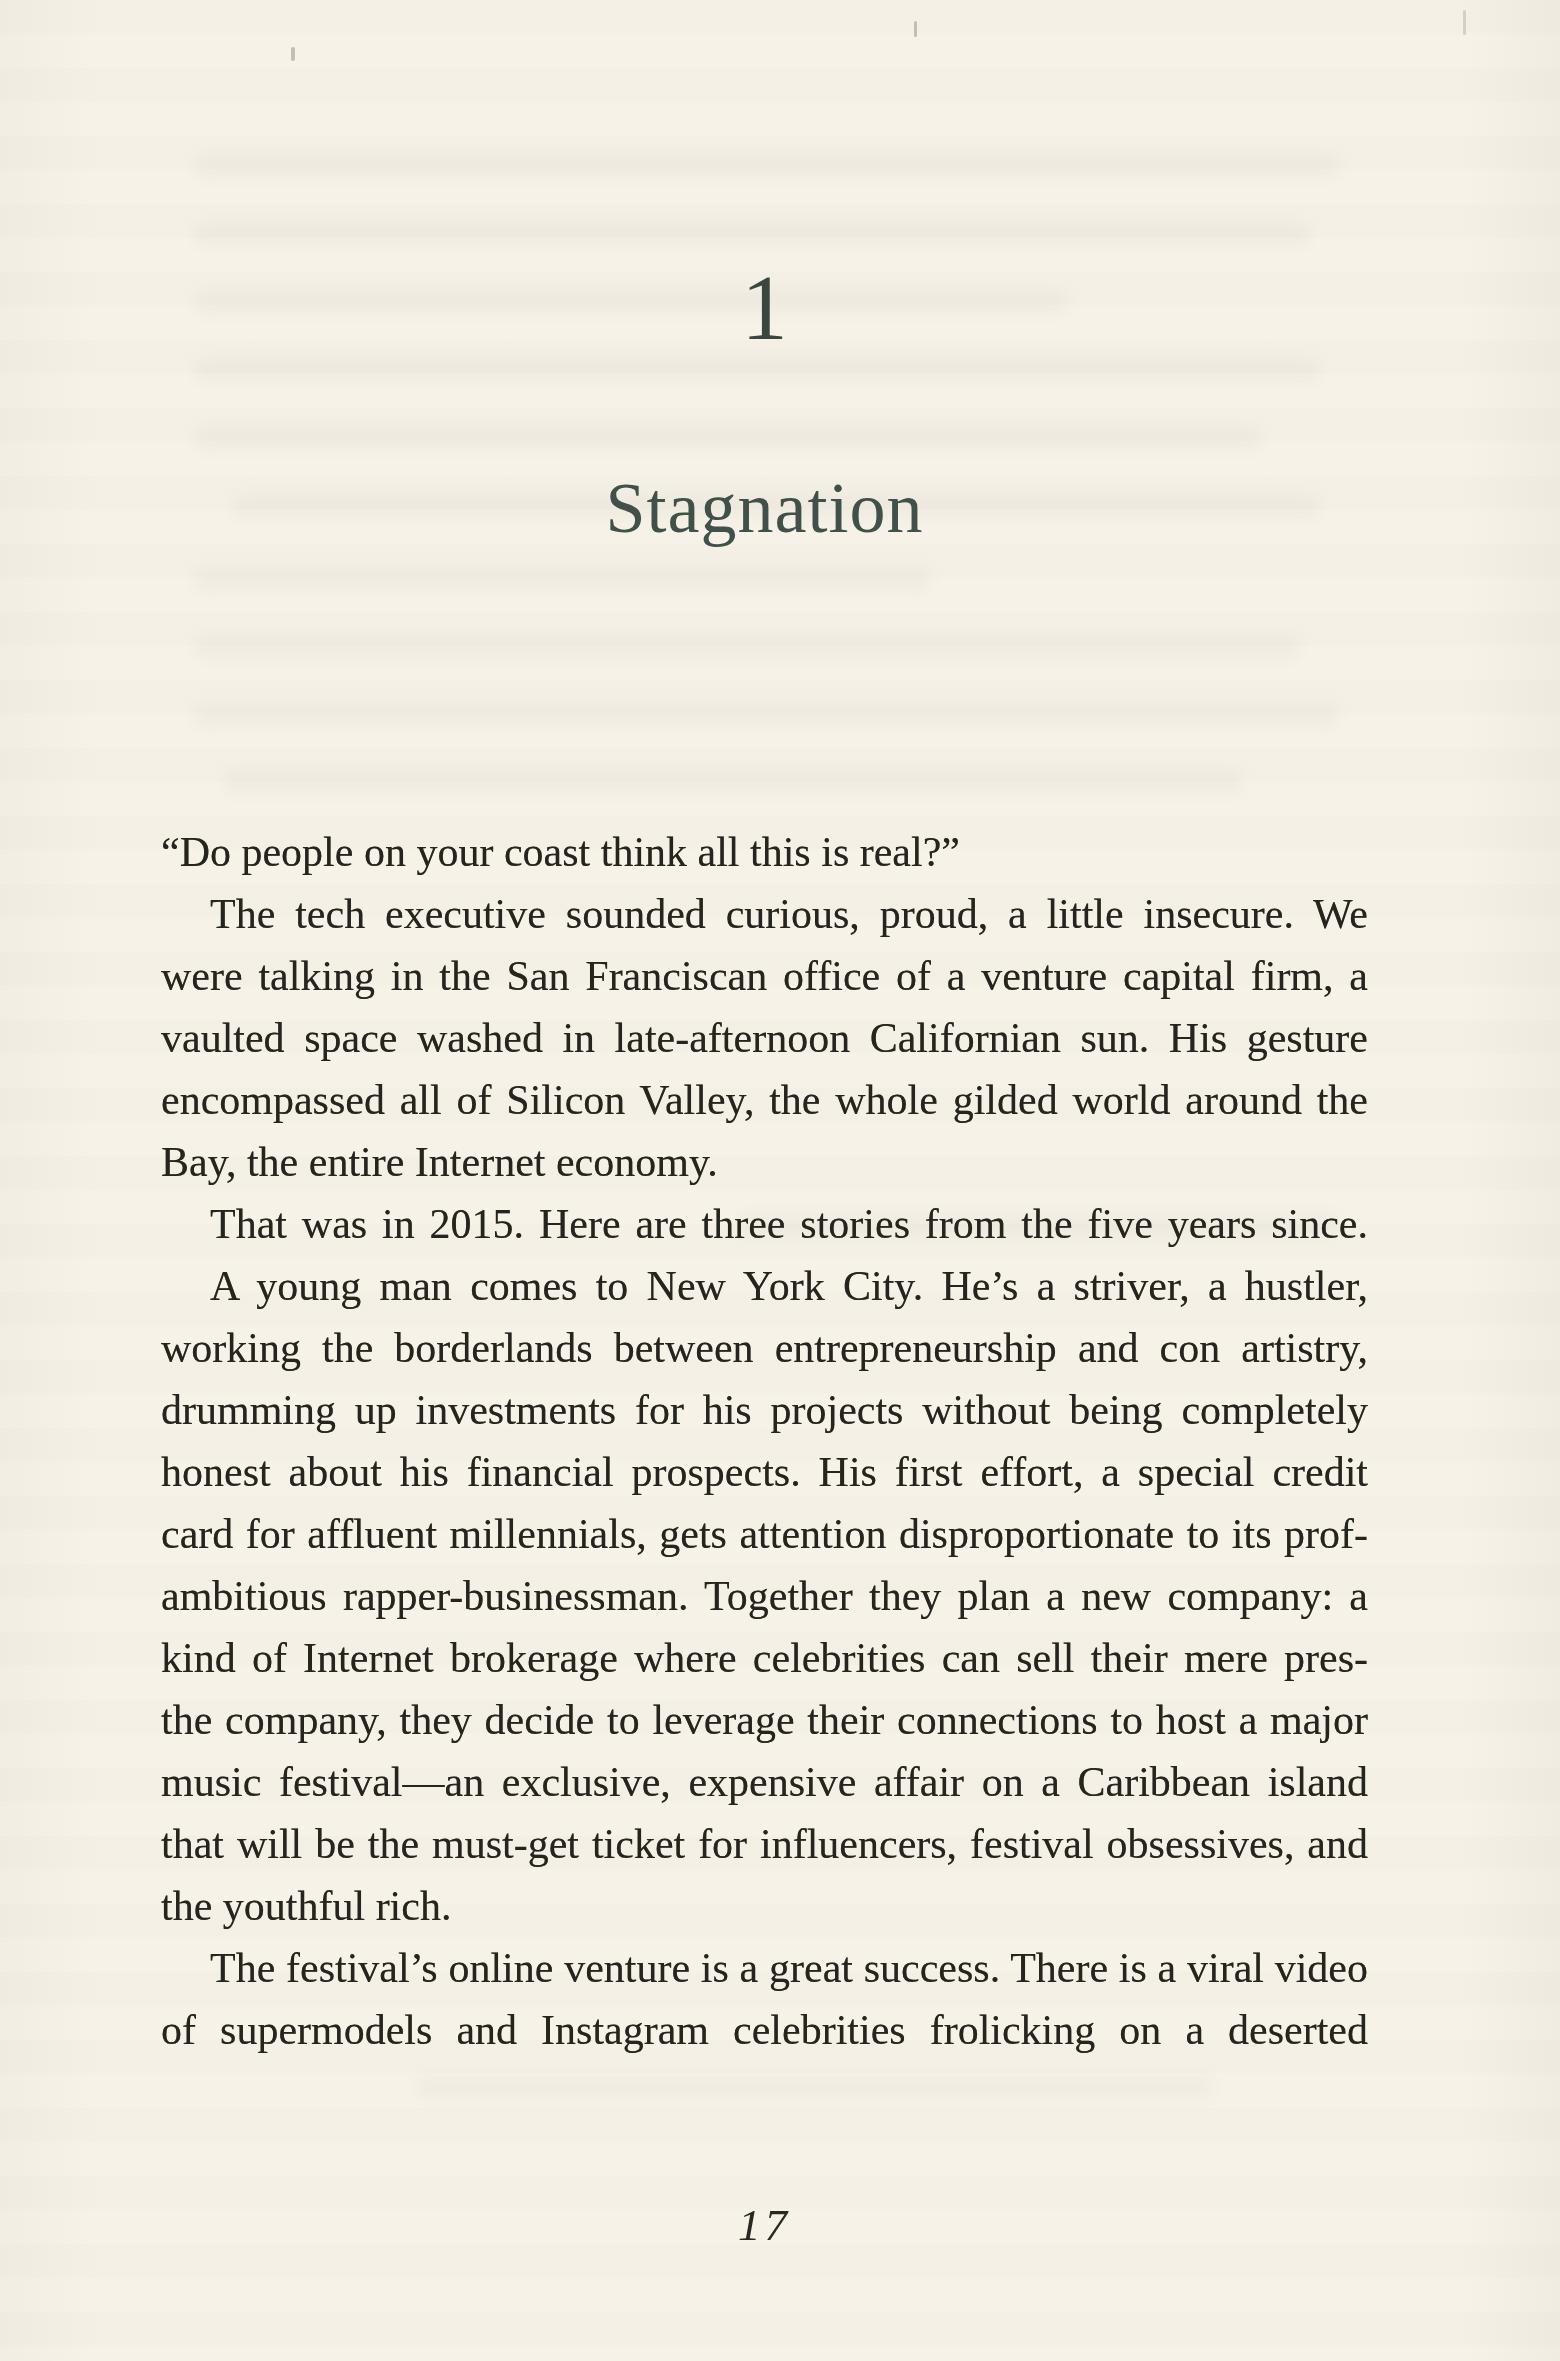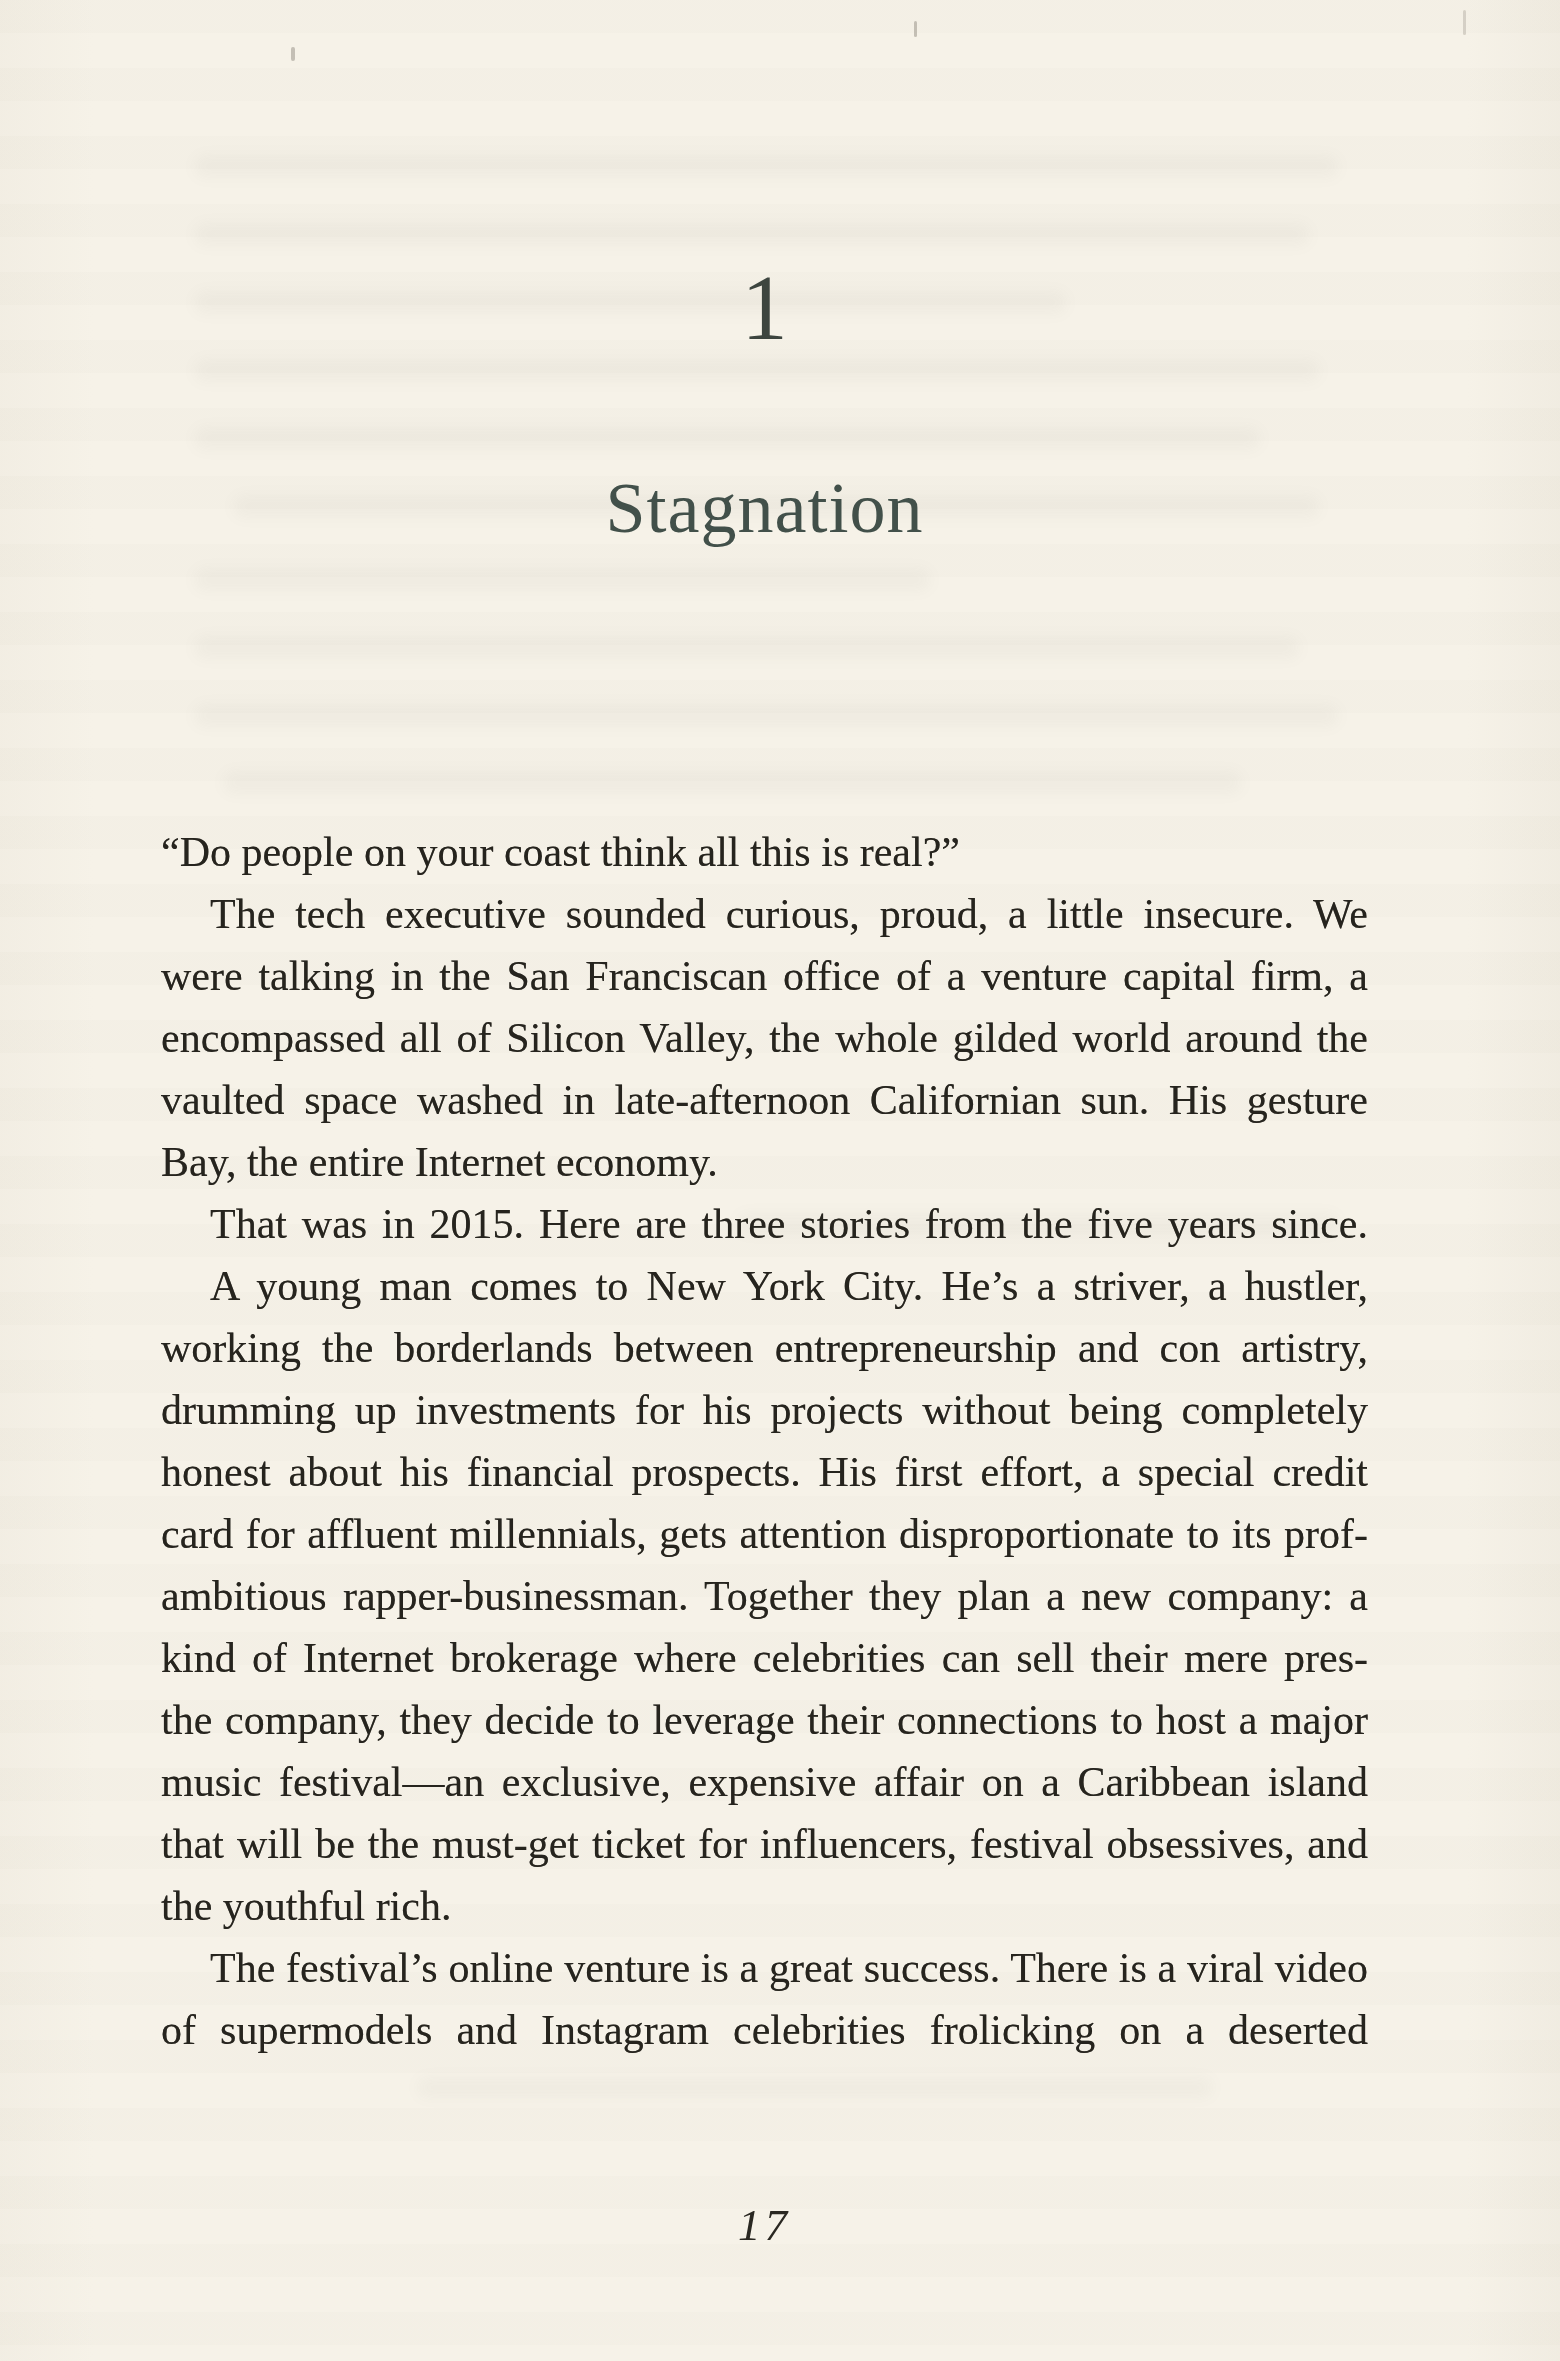--- a/index.html
+++ b/index.html
@@ -121,22 +121,22 @@
 <div class="speck" style="left:1463px; top:9.7px; width:2.9px; height:25px; opacity:0.35;"></div>
 
 <div class="chapter-number">1</div>
 
 <div class="chapter-title">Stagnation</div>
 
 <div class="body-text">
   <div class="line short">“Do people on your coast think all this is real?”</div>
   <div class="line indent">The tech executive sounded curious, proud, a little insecure. We</div>
   <div class="line">were talking in the San Franciscan office of a venture capital firm, a</div>
+  <div class="line">vaulted space washed in late-afternoon Californian sun. His gesture</div>
   <div class="line">encompassed all of Silicon Valley, the whole gilded world around the</div>
-  <div class="line">vaulted space washed in late-afternoon Californian sun. His gesture</div>
   <div class="line short">Bay, the entire Internet economy.</div>
   <div class="line indent">That was in 2015. Here are three stories from the five years since.</div>
   <div class="line indent">A young man comes to New York City. He’s a striver, a hustler,</div>
   <div class="line">working the borderlands between entrepreneurship and con artistry,</div>
   <div class="line">drumming up investments for his projects without being completely</div>
   <div class="line">honest about his financial prospects. His first effort, a special credit</div>
   <div class="line">card for affluent millennials, gets attention disproportionate to its prof-</div>
   <div class="line">ambitious rapper-businessman. Together they plan a new company: a</div>
   <div class="line">kind of Internet brokerage where celebrities can sell their mere pres-</div>
   <div class="line">the company, they decide to leverage their connections to host a major</div>

